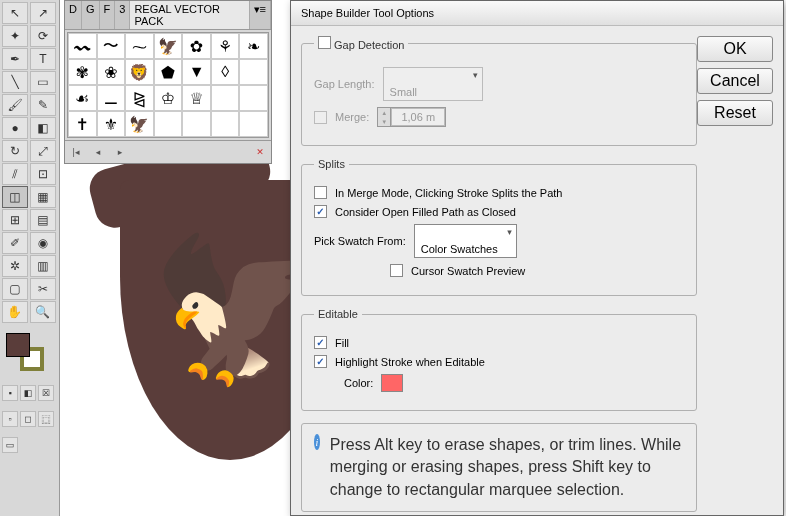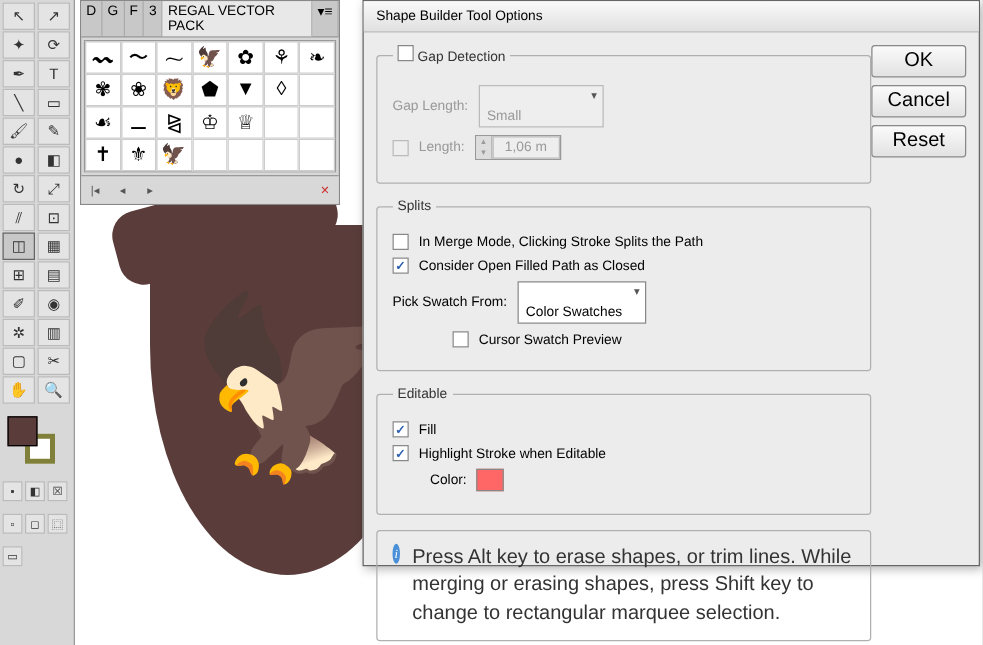--- a/index.html
+++ b/index.html
@@ -30,21 +30,21 @@
 .panel-tabs span.active{background:#e8e8e8}
 .panel-menu{margin-left:auto;padding:2px 6px}
 .symbol-grid{display:grid;grid-template-columns:repeat(7,1fr);background:#fff;border:1px solid #999;margin:2px}
 .sym{height:26px;border:1px solid #ccc;display:flex;align-items:center;justify-content:center;font-size:16px;color:#000}
 .sym.empty{background:#fff}
 .panel-footer{display:flex;padding:4px;gap:8px;align-items:center;background:#d8d8d8;border-top:1px solid #999}
 .panel-footer .spacer{flex:1}
 .nav-btn{width:14px;height:14px;display:flex;align-items:center;justify-content:center;font-size:9px;color:#555}
 
 
-.dialog{position:absolute;left:290px;top:0;width:494px;height:453px;background:#ececec;border:1px solid #666;box-shadow:2px 2px 8px rgba(0,0,0,.3)}
+.dialog{position:absolute;left:290px;top:0;width:494px;height:516px;background:#ececec;border:1px solid #666;box-shadow:2px 2px 8px rgba(0,0,0,.3)}
 .dialog-title{background:linear-gradient(#fafafa,#e0e0e0);padding:6px 10px;font-size:11px;border-bottom:1px solid #bbb}
 .dialog-body{display:flex;padding:10px;}
 .dialog-main{flex:1}
 .dialog-side{width:76px;display:flex;flex-direction:column;gap:6px}
 .btn{background:linear-gradient(#fafafa,#e2e2e2);border:1px solid #888;border-radius:3px;padding:3px 0;text-align:center;font-size:16px}
 
 fieldset{border:1px solid #b0b0b0;border-radius:3px;padding:10px 12px 12px;margin-bottom:12px;position:relative}
 legend{padding:0 4px;font-size:11px;color:#333}
 .row{display:flex;align-items:center;gap:8px;margin:6px 0}
 .checkbox{width:13px;height:13px;border:1px solid #888;background:#fff;display:inline-flex;align-items:center;justify-content:center;font-size:10px}
@@ -184,21 +184,21 @@
         <legend>
           <span class="checkbox"></span>
           <span>Gap Detection</span>
         </legend>
         <div class="row">
           <span class="label disabled">Gap Length:</span>
           <span class="sel-box disabled">Small</span>
         </div>
         <div class="row">
           <span class="checkbox disabled"></span>
-          <span class="label disabled">Length:</span>
+          <span class="label disabled">Merge:</span>
           <span class="stepper">
             <span class="stepper-btns">
                 <span>▴</span>
                 <span>▾</span>
               </span>
             <span class="num-box disabled">1,06 m</span>
           </span>
         </div>
       </fieldset>
 
@@ -209,21 +209,21 @@
           <span>In Merge Mode, Clicking Stroke Splits the Path</span>
         </div>
         <div class="row">
           <span class="checkbox checked"></span>
           <span>Consider Open Filled Path as Closed</span>
         </div>
         <div class="row">
           <span>Pick Swatch From:</span>
           <span class="sel-box">Color Swatches</span>
         </div>
-        <div class="row" style="margin-left:48px">
+        <div class="row" style="margin-left:76px">
           <span class="checkbox"></span>
           <span>Cursor Swatch Preview</span>
         </div>
       </fieldset>
 
       <fieldset>
         <legend>Editable</legend>
         <div class="row">
           <span class="checkbox checked"></span>
           <span>Fill</span>

